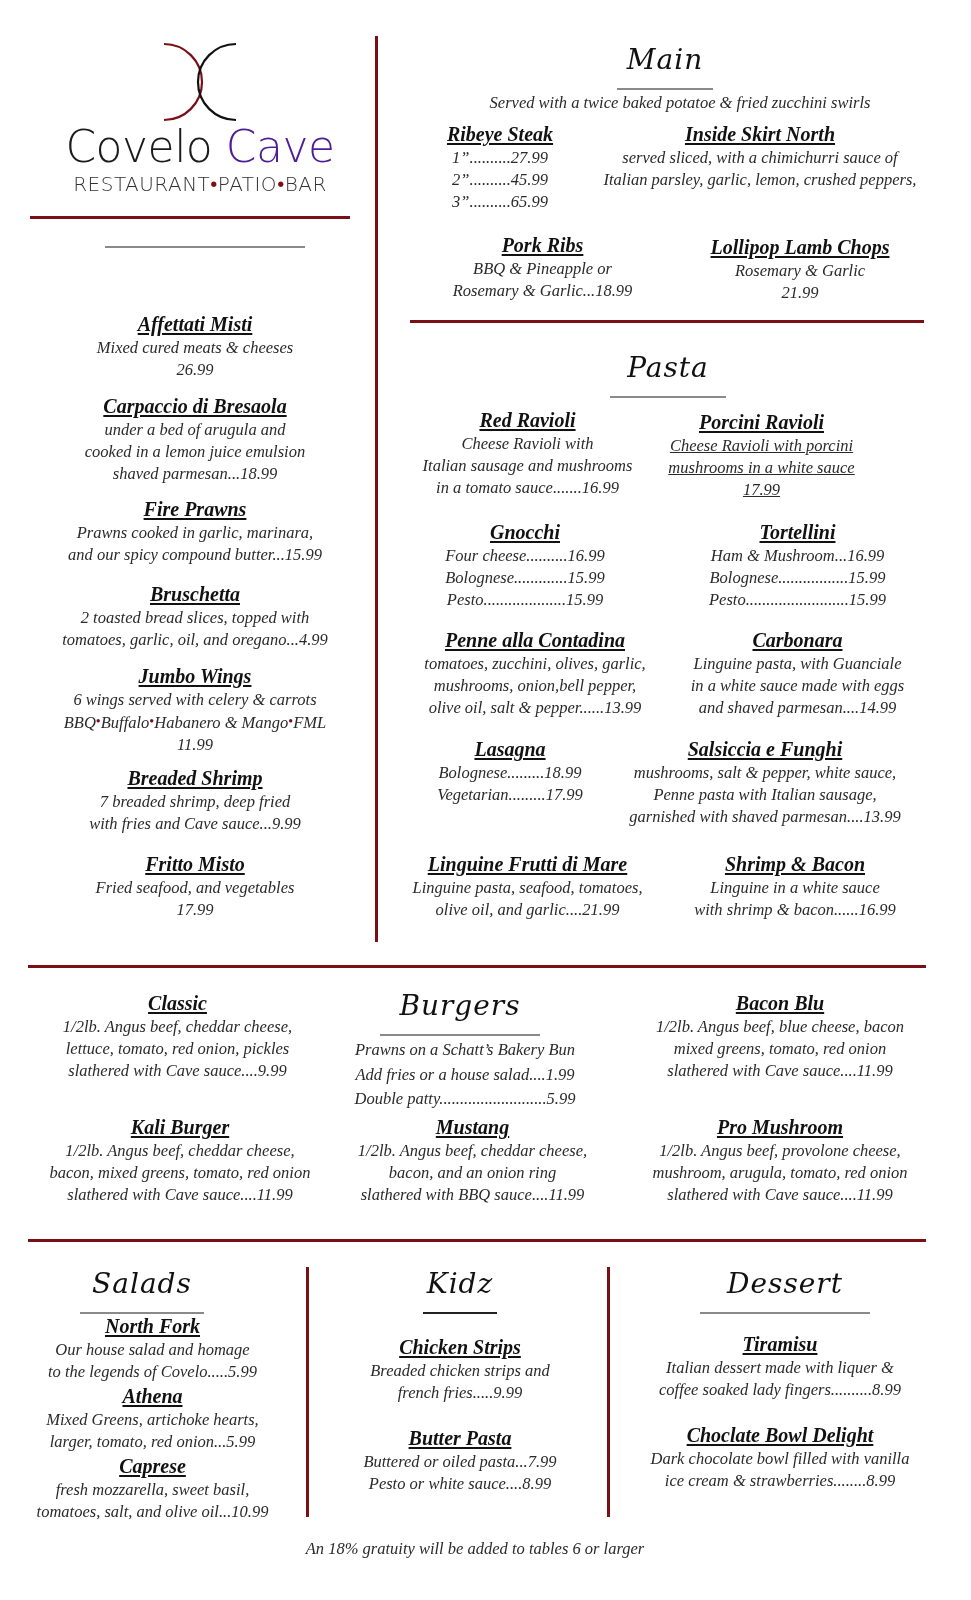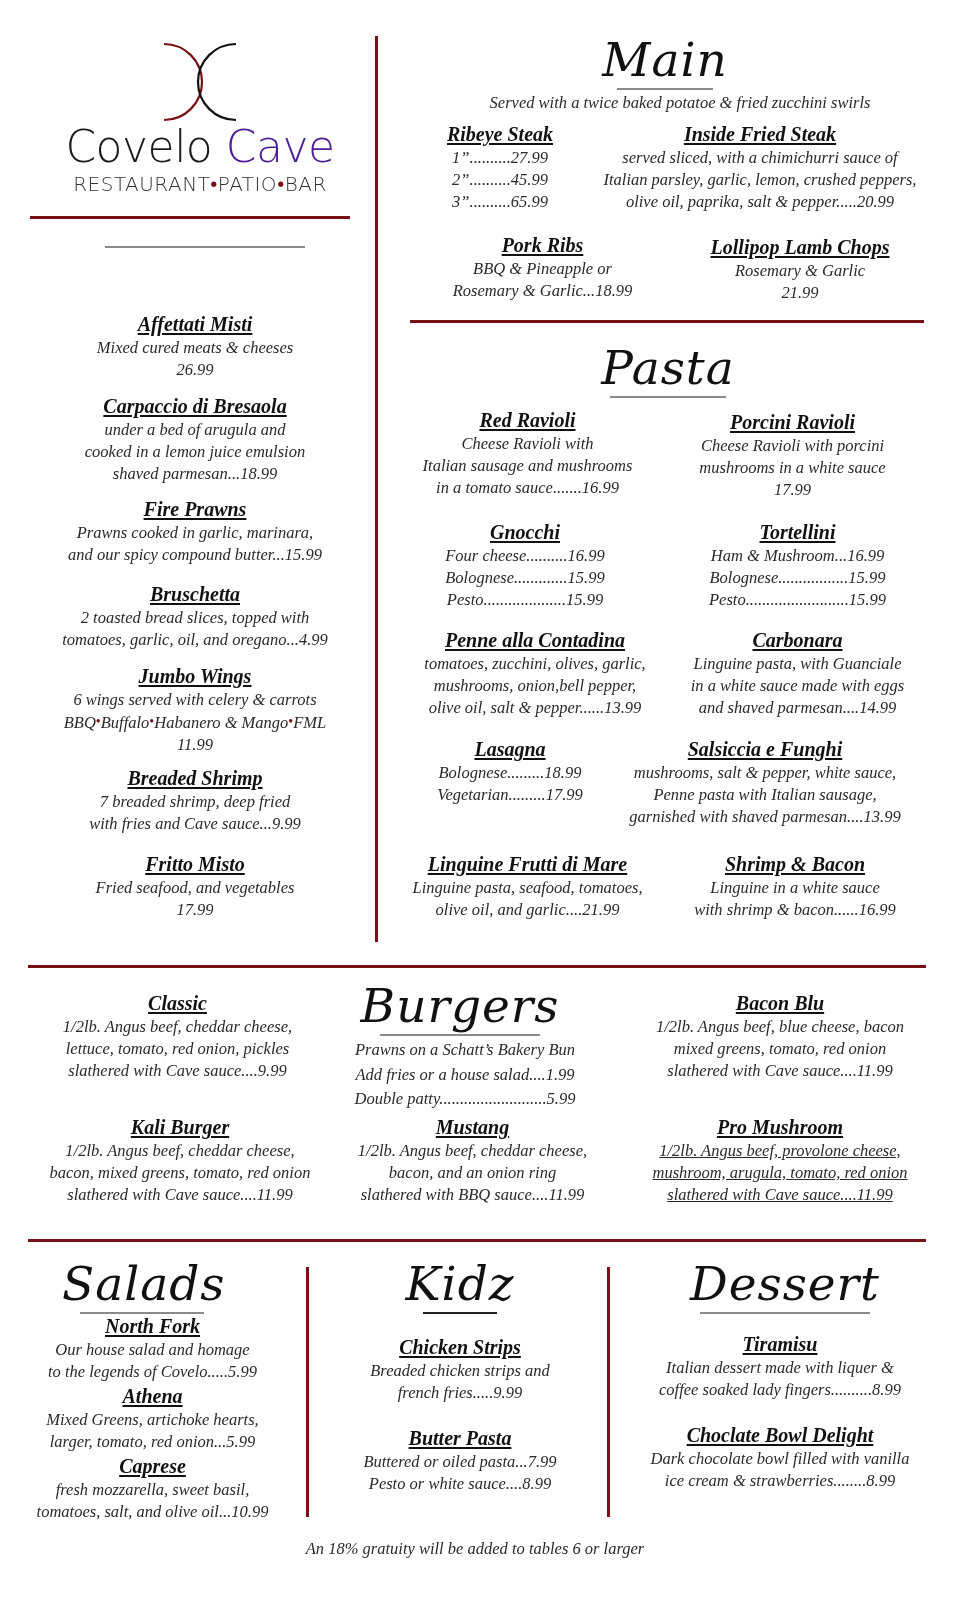--- a/index.html
+++ b/index.html
@@ -12,21 +12,21 @@
   .logo-mark { position: absolute; left: 150px; top: 42px; width: 100px; height: 80px; }
   .logo-name { position: absolute; left: 30px; top: 122px; width: 340px; text-align: center;
     font-family: "DejaVu Sans", sans-serif; font-weight: 200; font-size: 44px; letter-spacing: -0.5px; line-height: 50px; color: #1a1a1a; }
   .logo-name .red { color: #4c1d95; }
   .logo-tag { position: absolute; left: 30px; top: 172px; width: 340px; text-align: center;
     font-family: "DejaVu Sans", sans-serif; font-weight: 200; font-size: 20px; letter-spacing: 0.5px; color: #333; line-height: 24px; }
   .logo-tag .dot { color: #7a1016; }
 
   
   .sec-title { position: absolute; text-align: center; font-family: "DejaVu Serif", serif; font-style: italic;
-    font-size: 47px; line-height: 44px; color: #111; letter-spacing: 1px; }
+    font-size: 28px; line-height: 44px; color: #111; letter-spacing: 1px; }
   .sec-title .ul { display: block; margin: 6px auto 0; height: 2px; background: #8a8a8a; }
 
   
   .item { position: absolute; text-align: center; font-style: italic; font-size: 16.5px; line-height: 22px; color: #2a2a2a; }
   .item .name { display: inline-block; font-weight: bold; font-size: 20px; line-height: 24px; color: #111;
     text-decoration: underline; text-underline-offset: 2px; text-decoration-thickness: 1.5px; }
   .item .line { display: block; white-space: nowrap; }
   .item .sauce-dot { color: #7a1016; font-style: normal; font-size: 14px; vertical-align: 2px; }
 
   .note { position: absolute; text-align: center; font-style: italic; font-size: 16.5px; line-height: 25px; color: #2a2a2a; white-space: nowrap; }
@@ -116,24 +116,23 @@
   <div class="note" style="left:410px; top:90px; width:540px;">Served with a twice baked potatoe &amp; fried zucchini swirls</div>
 
   <div class="item" style="left:420px; top:122px; width:160px;">
     <span class="name">Ribeye Steak</span>
     <span class="line">1”..........27.99</span>
     <span class="line">2”..........45.99</span>
     <span class="line">3”..........65.99</span>
   </div>
 
   <div class="item" style="left:580px; top:122px; width:360px;">
-    <span class="name">Inside Fried Steak</span>
+    <span class="name">Inside Skirt North</span>
     <span class="line">served sliced, with a chimichurri sauce of</span>
     <span class="line">Italian parsley, garlic, lemon, crushed peppers,</span>
-    <span class="line">olive oil, paprika, salt &amp; pepper.....20.99</span>
   </div>
 
   <div class="item" style="left:430px; top:233px; width:225px;">
     <span class="name">Pork Ribs</span>
     <span class="line">BBQ &amp; Pineapple or</span>
     <span class="line">Rosemary &amp; Garlic...18.99</span>
   </div>
 
   <div class="item" style="left:680px; top:235px; width:240px;">
     <span class="name">Lollipop Lamb Chops</span>
@@ -148,21 +147,21 @@
     <span class="ul" style="width:116px;"></span>
   </div>
 
   <div class="item" style="left:400px; top:408px; width:255px;">
     <span class="name">Red Ravioli</span>
     <span class="line">Cheese Ravioli with</span>
     <span class="line">Italian sausage and mushrooms</span>
     <span class="line">in a tomato sauce.......16.99</span>
   </div>
 
-  <div class="item" style="left:670px; top:410px; width:245px;">
+  <div class="item" style="left:639px; top:410px; width:245px;text-decoration:underline;">
     <span class="name">Porcini Ravioli</span>
     <span class="line">Cheese Ravioli with porcini</span>
     <span class="line">mushrooms in a white sauce</span>
     <span class="line">17.99</span>
   </div>
 
   <div class="item" style="left:410px; top:520px; width:230px;">
     <span class="name">Gnocchi</span>
     <span class="line">Four cheese..........16.99</span>
     <span class="line">Bolognese.............15.99</span>
@@ -246,21 +245,21 @@
     <span class="line">slathered with Cave sauce....11.99</span>
   </div>
 
   <div class="item" style="left:335px; top:1115px; width:275px;">
     <span class="name">Mustang</span>
     <span class="line">1/2lb. Angus beef, cheddar cheese,</span>
     <span class="line">bacon, and an onion ring</span>
     <span class="line">slathered with BBQ sauce....11.99</span>
   </div>
 
-  <div class="item" style="left:630px; top:1115px; width:300px;text-decoration:underline;">
+  <div class="item" style="left:630px; top:1115px; width:300px;">
     <span class="name">Pro Mushroom</span>
     <span class="line">1/2lb. Angus beef, provolone cheese,</span>
     <span class="line">mushroom, arugula, tomato, red onion</span>
     <span class="line">slathered with Cave sauce....11.99</span>
   </div>
 </section>
 
 <section>
   <div class="sec-title" style="left:62px; top:1262px; width:160px;">
     <span>Salads</span>

